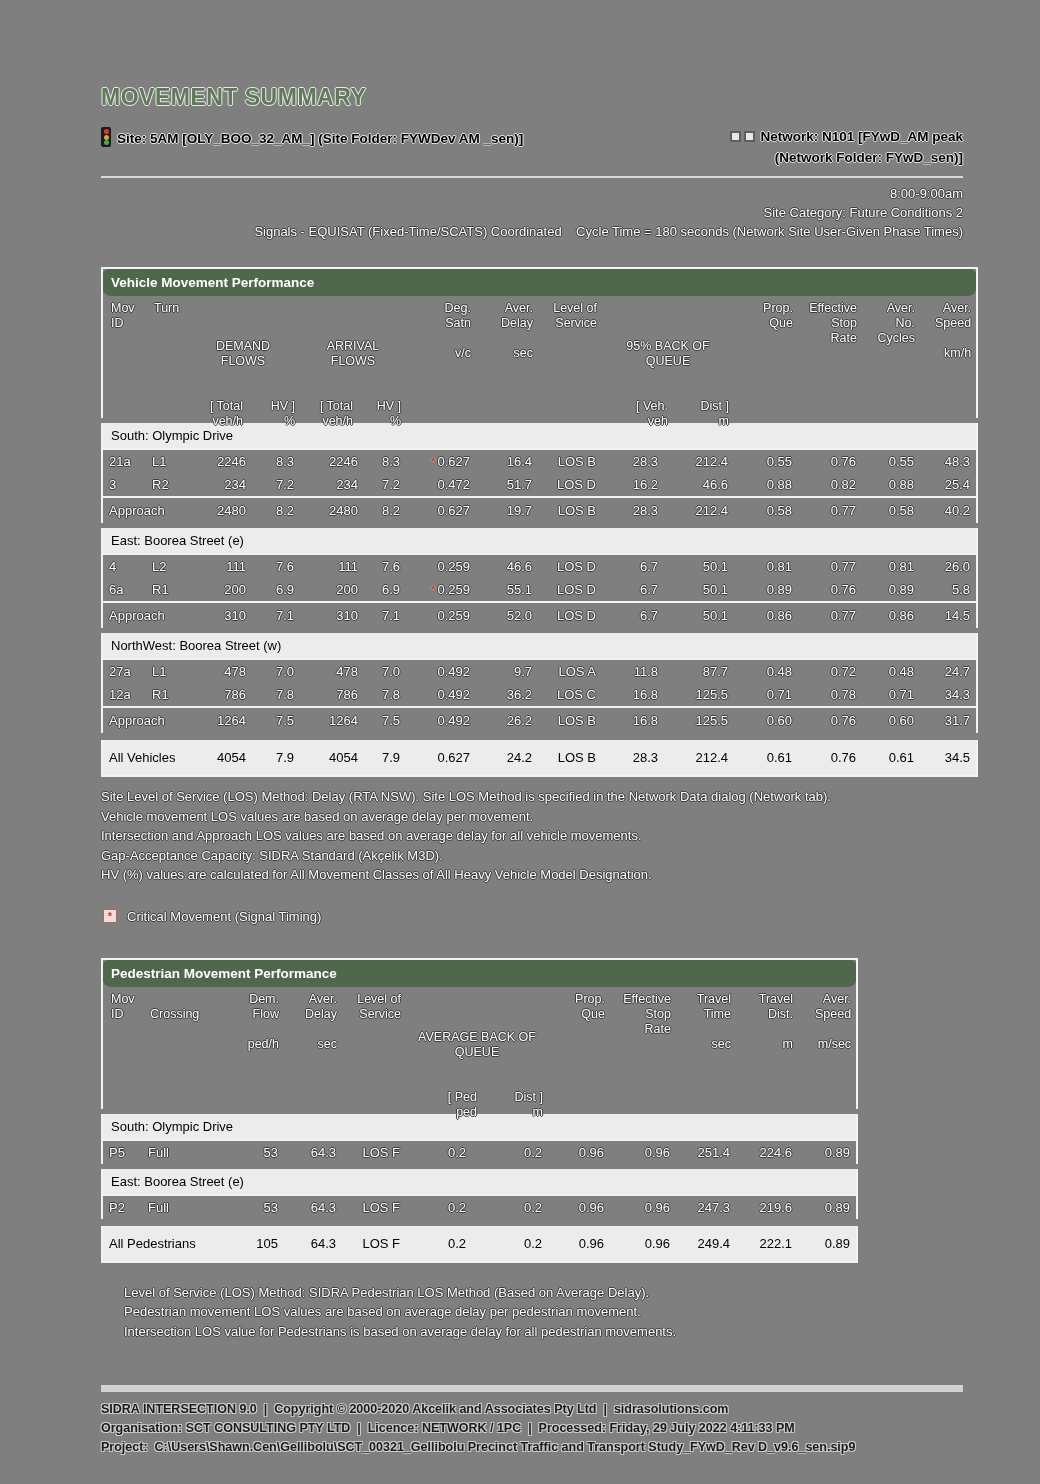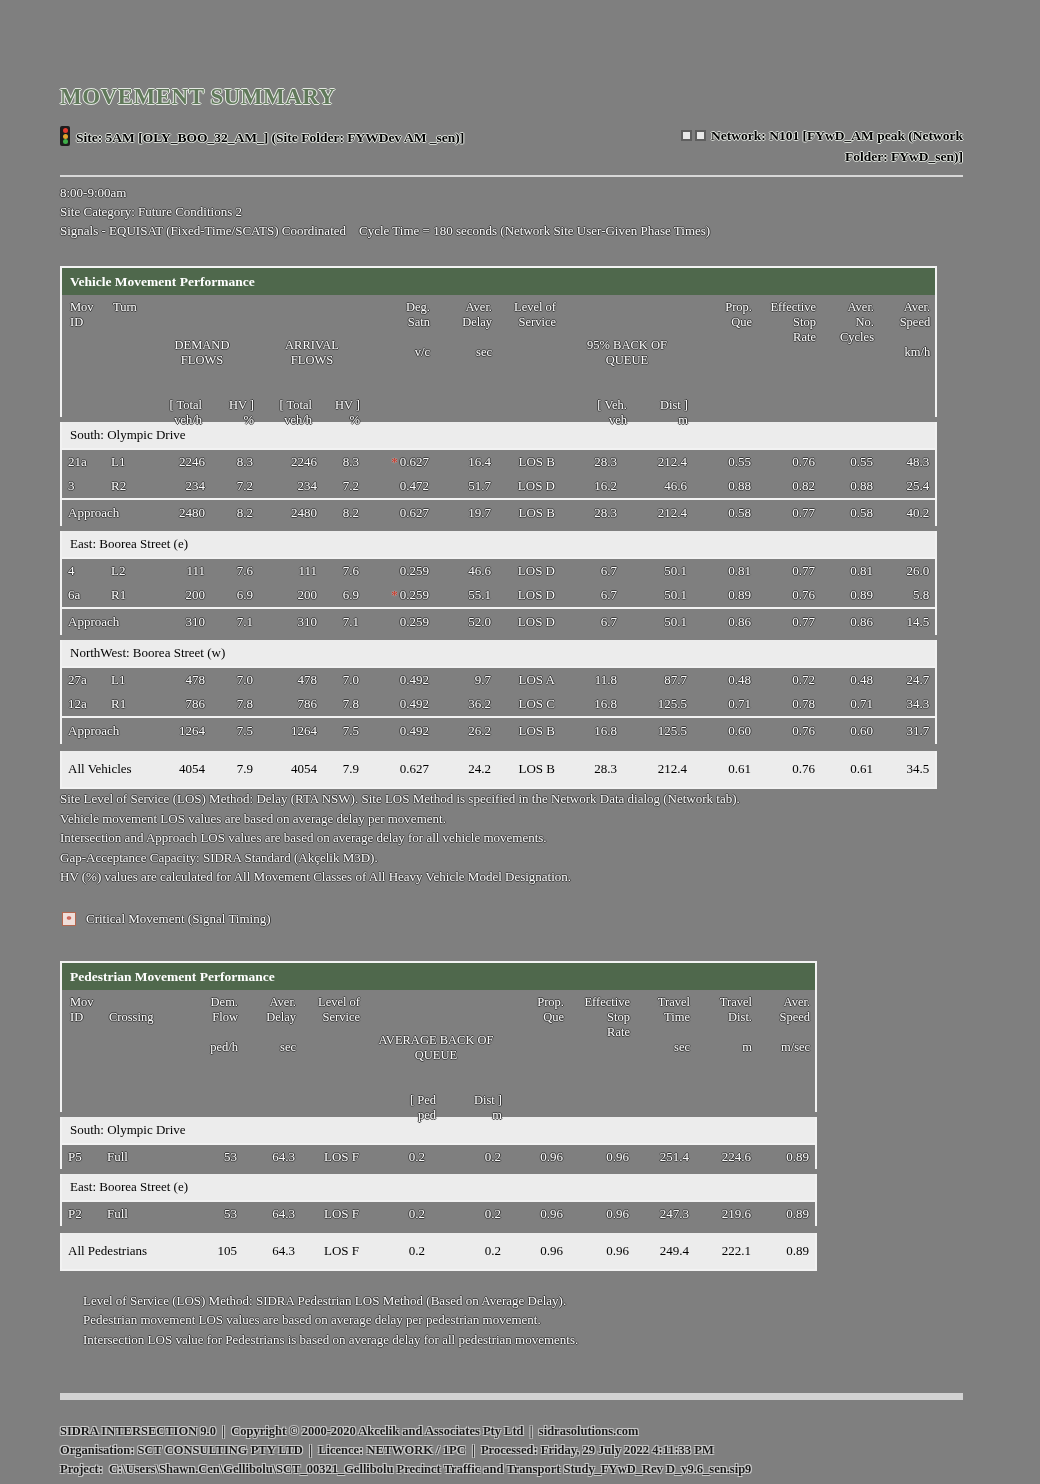--- a/index.html
+++ b/index.html
@@ -1,21 +1,21 @@
 <!DOCTYPE html>
 <html><head>
 <meta charset="utf-8">
 <style>
   html,body{margin:0;padding:0;}
   body{
     width:1040px;height:1484px;overflow:hidden;
     background:#7f7f7f;
     font-family:"Liberation Sans", sans-serif;
   }
-  .page{box-sizing:border-box;width:1040px;height:1484px;padding:84px 77px 0 60px;font-family:Liberation Serif, serif;}
+  .page{box-sizing:border-box;width:1040px;height:1484px;padding:84px 77px 0 101px;}
 
   
   .eb, thead th, tr.data td{
     color:#fdfdfd;
     text-shadow:-1px 0 0 #3e3e3e,1px 0 0 #3e3e3e,0 -1px 0 #3e3e3e,0 1px 0 #3e3e3e;
   }
   
   .geb{
     color:#000000;font-weight:bold;
     text-shadow:-1px 0 0 #e2e6e0,1px 0 0 #e2e6e0,0 -1px 0 #e2e6e0,0 1px 0 #e2e6e0;
@@ -33,27 +33,27 @@
   .tl{display:inline-block;width:10px;height:20px;background:#1d1d1d;border-radius:2px;position:relative;margin-right:6px;vertical-align:-4px;}
   .tl i{position:absolute;left:2.5px;width:5px;height:5px;border-radius:50%;}
   .tl .r{top:2px;background:#e23b2e;}
   .tl .y{top:7.5px;background:#e2a32e;}
   .tl .g{top:13px;background:#3fae49;}
   .net-ic{display:inline-block;margin-right:5px;vertical-align:-1px;}
   .net-ic i{display:inline-block;width:7px;height:7px;border:2px solid #5e5e5e;background:#e8e8e8;}
   .net-ic i+i{margin-left:3px;}
 
   .hr{height:2px;background:#d8d8d8;margin:8px 0 6px 0;}
-  .meta div{font-size:13px;line-height:19px;white-space:pre-wrap;}
+  .meta div{font-size:13px;line-height:19px;white-space:pre-wrap;text-align:right;}
 
   table{border-collapse:collapse;table-layout:fixed;margin-top:26px;border:2px solid #f2f2f2;}
   #veh-table{width:875px;}
   #ped-table{width:755px;margin-top:34px;}
   thead th{vertical-align:top;font-weight:normal;font-size:12.5px;line-height:15px;
-    white-space:pre-line;padding:5px 5px 4px 5px;height:84px;}
+    white-space:pre-line;padding:5px 5px 4px 5px;height:84px;border-radius:9px;}
   thead tr.band th{
     height:auto;background:#4f684c;color:#ffffff;text-shadow:none;
     font-weight:bold;font-size:13.5px;text-align:left;padding:6px 8px;
   }
   .grp{display:flex;flex-direction:column;justify-content:space-between;height:100%;}
   .grp-l{text-align:center;white-space:pre-line;margin-top:23px;}
   .grp-cols{display:flex;}
   .grp-cols span{flex:1;text-align:right;white-space:pre-line;}
   .a-l{text-align:left;} .a-r{text-align:right;} .a-c{text-align:right;}
   td{font-size:13px;}
@@ -63,28 +63,28 @@
     background:#ececec;color:#000;text-shadow:none;font-size:13px;
     padding:5px 8px;border-top:5px solid #7f7f7f;border-bottom:2px solid #f2f2f2;
   }
   tr.approach td{border-top:2px solid #f2f2f2;border-bottom:2px solid #f2f2f2;padding:5px 6px;}
   tr.total td{
     background:#ececec;color:#000;text-shadow:none;
     padding:10px 6px;border-top:7px solid #7f7f7f;
   }
   .crit{color:#c0392b;font-weight:bold;font-size:13px;margin-right:2px;
         text-shadow:0 0 1px #ffffff;}
-  .notes{}
+  .notes{margin-top:10px;}
   .notes div{font-size:13px;line-height:19.5px;}
   .critline{margin-top:24px;font-size:13px;display:flex;align-items:center;}
   .crit-box{display:inline-block;width:12px;height:12px;line-height:12px;text-align:center;
     background:#f0ded9;border:1px solid #b3664f;color:#c0392b;font-weight:bold;font-size:11px;
     margin:0 10px 0 2px;text-shadow:none;}
   .divider{height:7px;background:#d2d2d2;margin-top:44px;}
-  .footer{margin-top:22px;}
+  .footer{margin-top:8px;}
   .footer div{
     font-size:12.5px;line-height:19px;font-weight:bold;color:#1a1a1a;white-space:pre-wrap;
     text-shadow:1px 1px 0 #cdcdcd,-1px -1px 0 #cdcdcd,1px -1px 0 #cdcdcd,-1px 1px 0 #cdcdcd;
   }
 </style>
 </head>
 <body>
 
 <div class="page">
 

